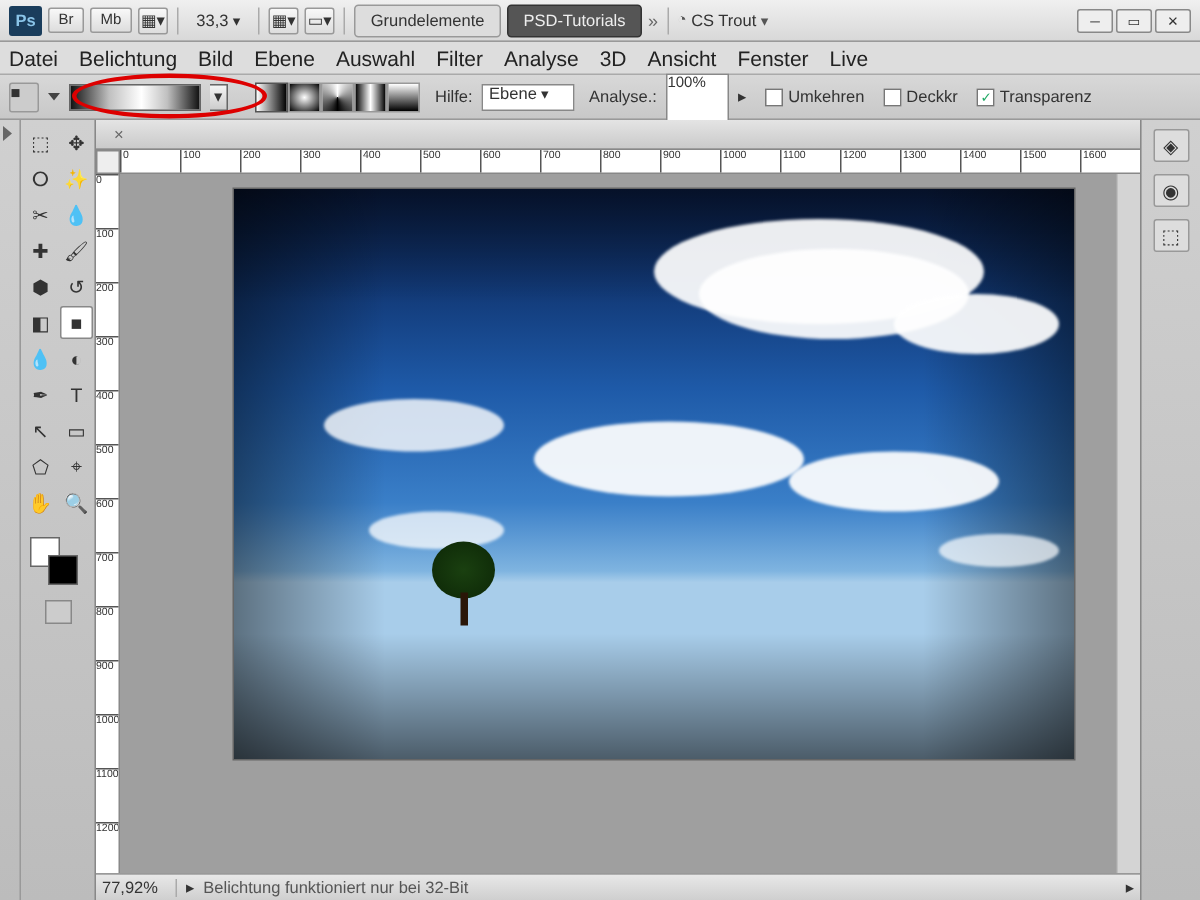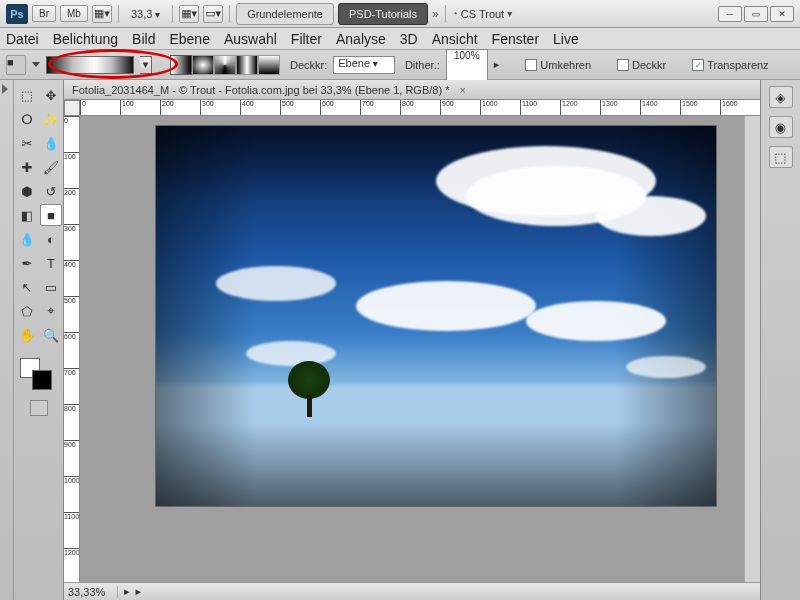--- a/index.html
+++ b/index.html
@@ -28,23 +28,23 @@
 .circ-anno{position:absolute;left:48px;top:-1px;width:130px;height:30px;border:3px solid #d00;border-radius:50%;pointer-events:none}
 .grad-type{display:flex;gap:0;margin-left:12px}
 .grad-type div{width:22px;height:20px;border:1px solid #999;background:#ccc}
 .grad-type div:first-child{background:linear-gradient(90deg,#fff,#000);border-color:#555}
 .grad-type div:nth-child(2){background:radial-gradient(#fff,#000)}
 .grad-type div:nth-child(3){background:conic-gradient(#fff,#000,#fff)}
 .grad-type div:nth-child(4){background:linear-gradient(90deg,#000,#fff,#000)}
 .grad-type div:nth-child(5){background:linear-gradient(#fff,#000)}
 .opt-lbl{font-size:11px;margin-left:4px}
 .opt-sel{height:18px;border:1px solid #888;background:#fff;padding:0 16px 0 4px;font-size:10px}
-.opt-num{width:42px;height:32px;border:1px solid #888;background:#fff;text-align:center;font-size:10px}
+.opt-num{width:42px;height:32px;border:1px solid #888;background:#fff;font-size:10px}
 .chk{width:12px;height:12px;border:1px solid #777;background:#fff;display:inline-flex;align-items:center;justify-content:center;font-size:9px;color:#2a6}
-.chk-wrap{display:flex;align-items:flex-end;gap:3px;margin-left:20px}
+.chk-wrap{display:flex;align-items:flex-end;gap:3px;margin-left:7px}
 
 .workarea{position:absolute;top:80px;left:0;right:0;bottom:0;display:flex}
 .left-rail{width:14px;background:linear-gradient(#d0d0d0,#bcbcbc);border-right:1px solid #999}
 .left-rail .pop{width:10px;height:10px;margin:4px auto;border-left:5px solid transparent;border-right:5px solid transparent;border-bottom:6px solid #666;transform:rotate(90deg)}
 .tools{width:50px;background:linear-gradient(#d0d0d0,#bcbcbc);border-right:1px solid #888;padding:4px 2px;display:grid;grid-template-columns:1fr 1fr;gap:2px;align-content:start}
 .tool{width:22px;height:22px;display:flex;align-items:center;justify-content:center;font-size:13px;color:#333;border-radius:2px;position:relative}
 .tool.sel{background:#fff;border:1px solid #888}
 .swatch-wrap{grid-column:1/3;height:40px;position:relative;margin-top:6px}
 .sw-fg{position:absolute;width:20px;height:20px;background:#fff;border:1px solid #666;left:4px;top:4px}
 .sw-bg{position:absolute;width:20px;height:20px;background:#000;border:1px solid #666;left:16px;top:16px}
@@ -125,23 +125,23 @@
   <div class="grad-picker"></div>
   <div class="grad-drop">▾</div>
   <div class="circ-anno"></div>
   <div class="grad-type">
     <div></div>
     <div></div>
     <div></div>
     <div></div>
     <div></div>
   </div>
-  <span class="opt-lbl">Deckkr:</span>
+  <span class="opt-lbl">Hilfe:</span>
   <div class="opt-sel"><span>Ebene</span> ▾</div>
-  <span class="opt-lbl">Dither.:</span>
+  <span class="opt-lbl">Analyse.:</span>
   <div class="opt-num">100%</div>
     <span>▸</span>
   <div class="chk-wrap">
       <span class="chk"></span>
       <span>Umkehren</span>
     </div>
   <div class="chk-wrap">
       <span class="chk"></span>
       <span>Deckkr</span>
     </div>
@@ -182,21 +182,20 @@
       <div class="sw-fg"></div>
       <div class="sw-bg"></div>
     </div>
     <div class="qmask">
       <div></div>
     </div>
   </div>
 
   <div class="doc-area">
     <div class="doc-tab">
-      <span>Fotolia_2031464_M - © Trout - Fotolia.com.jpg bei 33,3% (Ebene 1, RGB/8) *</span>
       <span class="x">×</span>
     </div>
     <div class="ruler-corner"></div>
     <div class="ruler-h" id="rh">
         <div class="tick" style="left: 0px;">0</div>
         <div class="tick" style="left: 40px;">100</div>
         <div class="tick" style="left: 80px;">200</div>
         <div class="tick" style="left: 120px;">300</div>
         <div class="tick" style="left: 160px;">400</div>
         <div class="tick" style="left: 200px;">500</div>
@@ -240,22 +239,23 @@
           <div class="cloud" style="left:470px;top:230px;width:80px;height:22px;opacity:0.7"></div>
           <div class="tree">
               <div class="crown"></div>
               <div class="trunk"></div>
             </div>
         </div>
       </div>
       <div class="scroll-v"></div>
     </div>
     <div class="status">
-      <div class="zoom">33,33%</div>
+      <div class="zoom">77,92%</div>
       <span>▸</span>
+      <div class="msg">Belichtung funktioniert nur bei 32-Bit</div>
       <span>▸</span>
     </div>
   </div>
 
   <div class="right-rail">
     <div class="r-ico">◈</div>
     <div class="r-ico">◉</div>
     <div class="r-ico">⬚</div>
   </div>
 </div>

